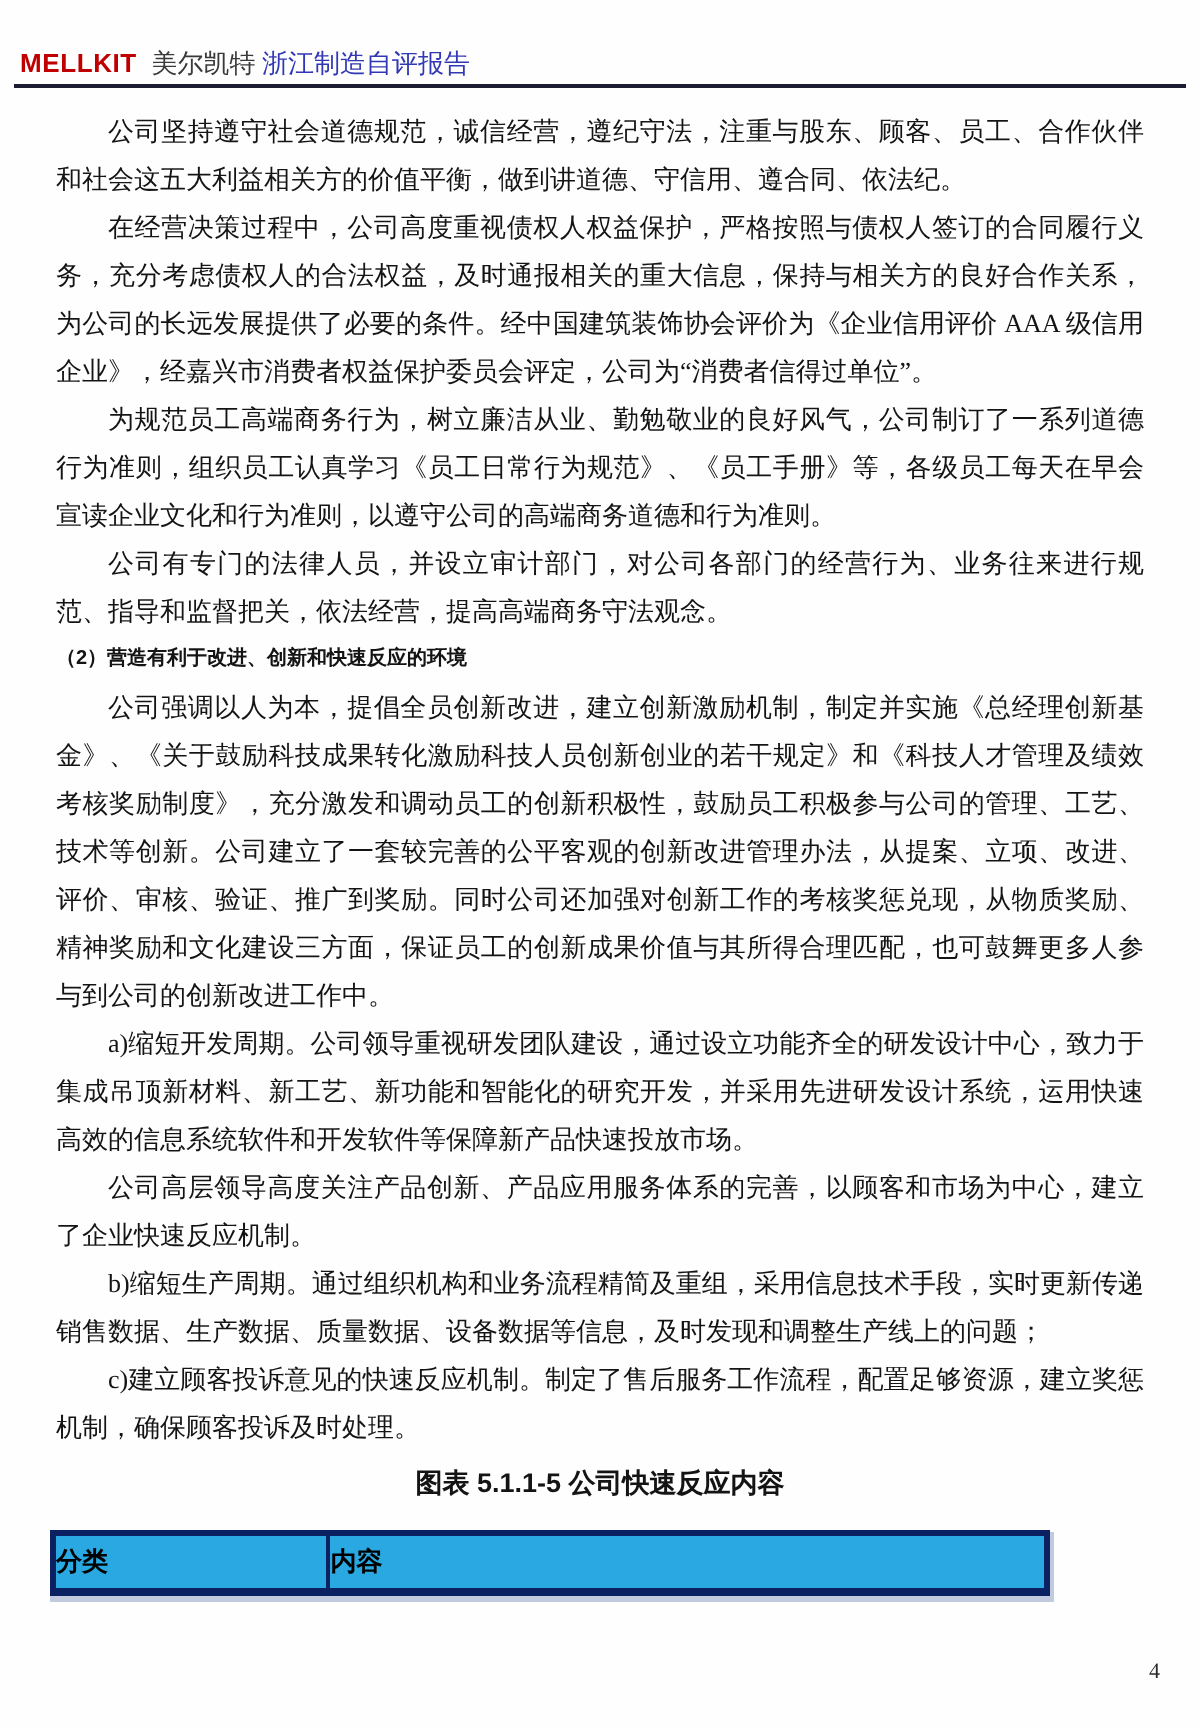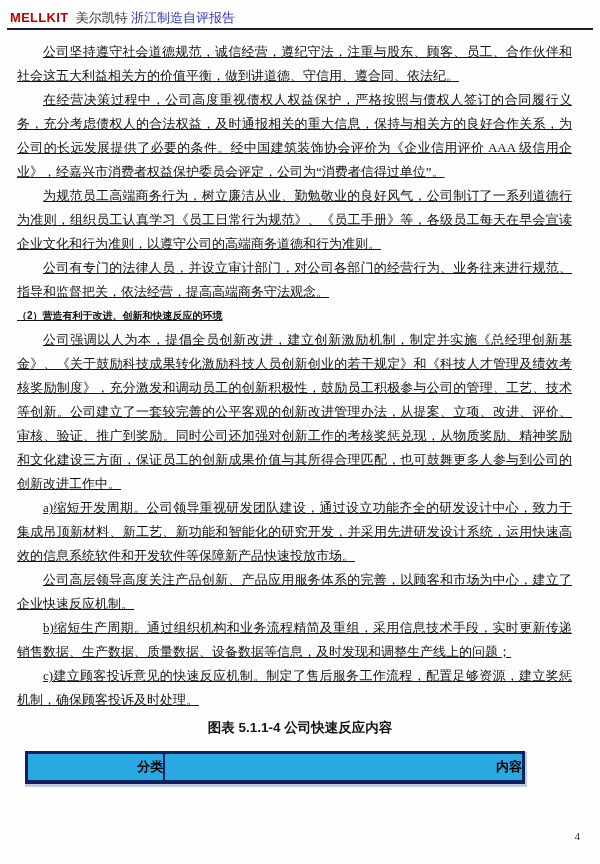--- a/index.html
+++ b/index.html
@@ -12,21 +12,21 @@
     width: 600px;
     height: 864px;
     background: var(--page-bg, #fefefe);
     font-family: "Liberation Serif", "DejaVu Serif", serif;
     color: var(--text, #141414);
     overflow: hidden;
     box-sizing: border-box;
   }
   
   .doc-header {
-    margin: 8px 7px 0 7px;
+    margin: 22px 7px 0 7px;
     padding: 2px 3px 3px 3px;
     border-bottom: 2px solid var(--header-rule, #1c1c30);
     font-size: 13px;
     line-height: 15px;
     white-space: nowrap;
   }
   .brand {
     color: var(--brand-red, #c00000);
     font-family: "Liberation Sans", sans-serif;
     font-weight: 600;
@@ -34,25 +34,24 @@
   }
   .brand-cn {
     color: var(--brand-dark, #3a3a3a);
     margin-left: 4px;
   }
   .doc-title {
     color: var(--title-blue, #3238b4);
   }
   
   .doc-body {
-    margin: 10px 28px 0 17px;
+    margin: 10px 28px 0 28px;
     font-size: 13px;
     line-height: 24px;
     text-align: justify;
-    text-decoration: underline;
   }
   .doc-body p {
     margin: 0;
     text-indent: 2em;
   }
   .doc-body .heading {
     margin: 0;
     font-size: 10px;
     font-weight: bold;
     font-family: "Liberation Sans", "DejaVu Sans", sans-serif;
@@ -78,21 +77,21 @@
     table-layout: fixed;
   }
   .qr-table th {
     background: var(--table-header-bg, #29a8e1);
     height: 26px;
     padding: 0;
     font-family: "Liberation Sans", "DejaVu Sans", sans-serif;
     font-weight: bold;
     font-size: 13px;
     color: #000;
-    text-align: right;
+    text-align: left;
     vertical-align: middle;
   }
   .qr-table th.col-content {
     border-left: 2px solid var(--table-border, #0b2161);
   }
   .col-category { width: 27.5%; }
   .col-content  { width: 72.5%; margin-top: 48px; }
   
   .page-number {
     position: absolute;
@@ -119,21 +118,21 @@
     <p>为规范员工高端商务行为，树立廉洁从业、勤勉敬业的良好风气，公司制订了一系列道德行为准则，组织员工认真学习《员工日常行为规范》、《员工手册》等，各级员工每天在早会宣读企业文化和行为准则，以遵守公司的高端商务道德和行为准则。</p>
     <p>公司有专门的法律人员，并设立审计部门，对公司各部门的经营行为、业务往来进行规范、指导和监督把关，依法经营，提高高端商务守法观念。</p>
     <h3 class="heading">（2）营造有利于改进、创新和快速反应的环境</h3>
     <p>公司强调以人为本，提倡全员创新改进，建立创新激励机制，制定并实施《总经理创新基金》、《关于鼓励科技成果转化激励科技人员创新创业的若干规定》和《科技人才管理及绩效考核奖励制度》，充分激发和调动员工的创新积极性，鼓励员工积极参与公司的管理、工艺、技术等创新。公司建立了一套较完善的公平客观的创新改进管理办法，从提案、立项、改进、评价、审核、验证、推广到奖励。同时公司还加强对创新工作的考核奖惩兑现，从物质奖励、精神奖励和文化建设三方面，保证员工的创新成果价值与其所得合理匹配，也可鼓舞更多人参与到公司的创新改进工作中。</p>
     <p>a)缩短开发周期。公司领导重视研发团队建设，通过设立功能齐全的研发设计中心，致力于集成吊顶新材料、新工艺、新功能和智能化的研究开发，并采用先进研发设计系统，运用快速高效的信息系统软件和开发软件等保障新产品快速投放市场。</p>
     <p>公司高层领导高度关注产品创新、产品应用服务体系的完善，以顾客和市场为中心，建立了企业快速反应机制。</p>
     <p>b)缩短生产周期。通过组织机构和业务流程精简及重组，采用信息技术手段，实时更新传递销售数据、生产数据、质量数据、设备数据等信息，及时发现和调整生产线上的问题；</p>
     <p>c)建立顾客投诉意见的快速反应机制。制定了售后服务工作流程，配置足够资源，建立奖惩机制，确保顾客投诉及时处理。</p>
   </main>
 
-  <div class="fig-caption">图表 5.1.1-4 公司快速反应内容</div>
+  <div class="fig-caption">图表 5.1.1-5 公司快速反应内容</div>
 
   <table class="qr-table">
     <thead>
       <tr>
         <th class="col-category">分类</th>
         <th class="col-content">内容</th>
       </tr>
     </thead>
   </table>
 

